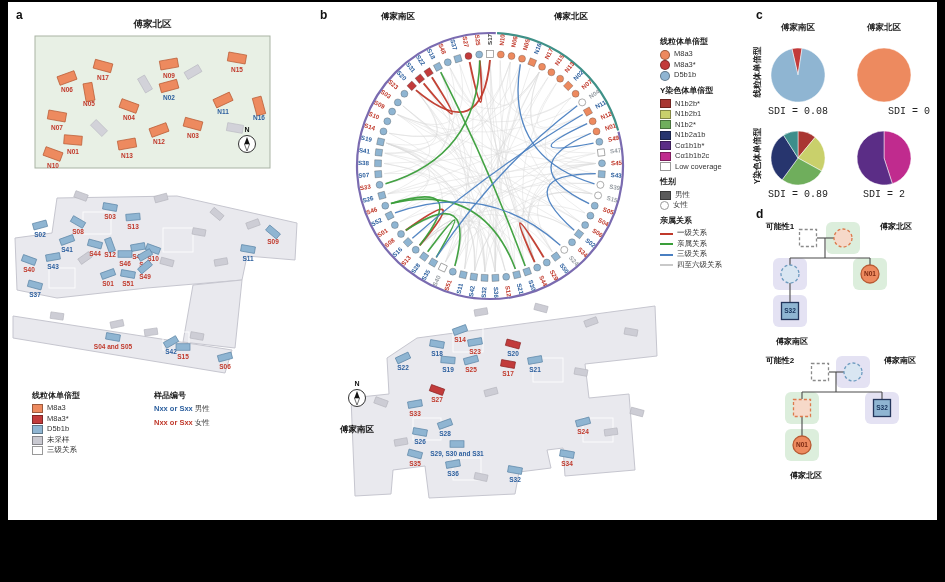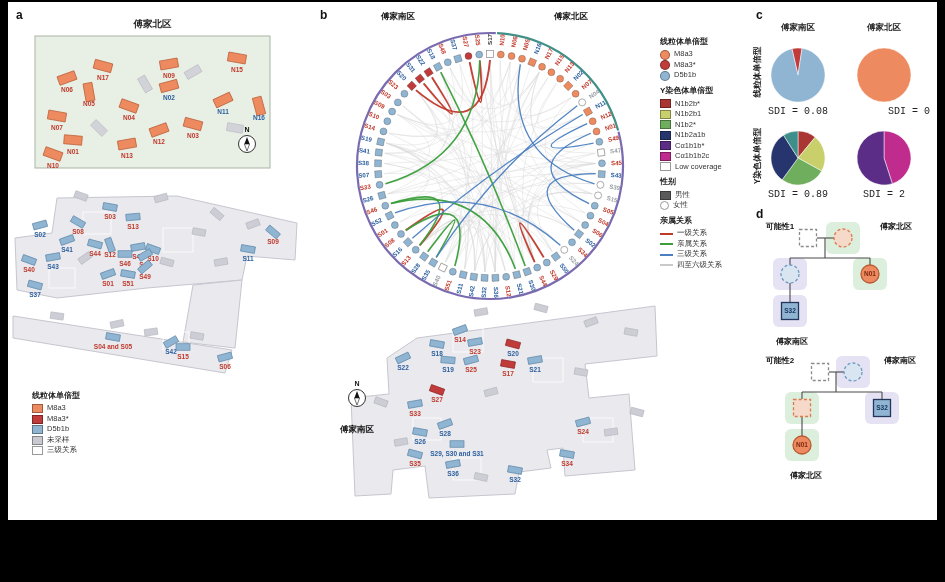--- a/index.html
+++ b/index.html
@@ -267,20 +267,25 @@
         <span>D5b1b</span>
       </div>
       <div class="lg-item">
         <span class="sw square" style="background: rgb(201, 201, 209);"></span>
         <span>未采样</span>
       </div>
       <div class="lg-item">
         <span class="sw square" style="background: rgb(255, 255, 255); border-color: rgb(153, 153, 153);"></span>
         <span>三级关系</span>
       </div>
+    </div>
+  <div id="legendA2" class="legend" style="left:146px;top:384px;width:130px">
+      <div class="lg-title">样品编号</div>
+      <div class="sample-row"><span class="sample-prefix" style="color: rgb(44, 95, 158);">Nxx or Sxx</span><span> 男性</span></div>
+      <div class="sample-row"><span class="sample-prefix" style="color: rgb(192, 57, 43);">Nxx or Sxx</span><span> 女性</span></div>
     </div>
 
   <svg id="chord-svg" style="left:320px;top:4px" width="330" height="316">
       <path d="M162,54 Q164.79042064559292,159.66118159118776 187.36746041448112,262.9198326471615" fill="none" stroke="#DADADA" stroke-width="0.6" opacity="0.8"></path>
       <path d="M206.6685174238881,256.1286822501578 Q157.31754504030766,163.95052010063208 74.76371021527238,99.78513684649755" fill="none" stroke="#DADADA" stroke-width="0.6" opacity="0.8"></path>
       <path d="M201.972053218962,61.8254872104757 Q166.96025985935324,160.84718735801727 167.12121822970377,265.8762160442266" fill="none" stroke="#DADADA" stroke-width="0.6" opacity="0.8"></path>
       <path d="M112.73934376336047,66.14166128075979 Q153.79090716837672,160.99676433207134 136.63253958551888,262.9198326471615" fill="none" stroke="#DADADA" stroke-width="0.6" opacity="0.8"></path>
       <path d="M91.7089982264757,239.3421393061367 Q150.39794423743368,179.72665106626033 126.81776756837598,259.9910522053208" fill="none" stroke="#DADADA" stroke-width="0.6" opacity="0.8"></path>
       <path d="M108.26225549575945,251.36878468928523 Q167.74544354870858,169.76881704636807 267.96904949250046,157.43864300496998" fill="none" stroke="#DADADA" stroke-width="0.6" opacity="0.8"></path>
       <path d="M87.95779528361264,84.14651016112322 Q155.5400997991745,163.1937607353228 177.31583925433748,264.8876783418114" fill="none" stroke="#DADADA" stroke-width="0.6" opacity="0.8"></path>

